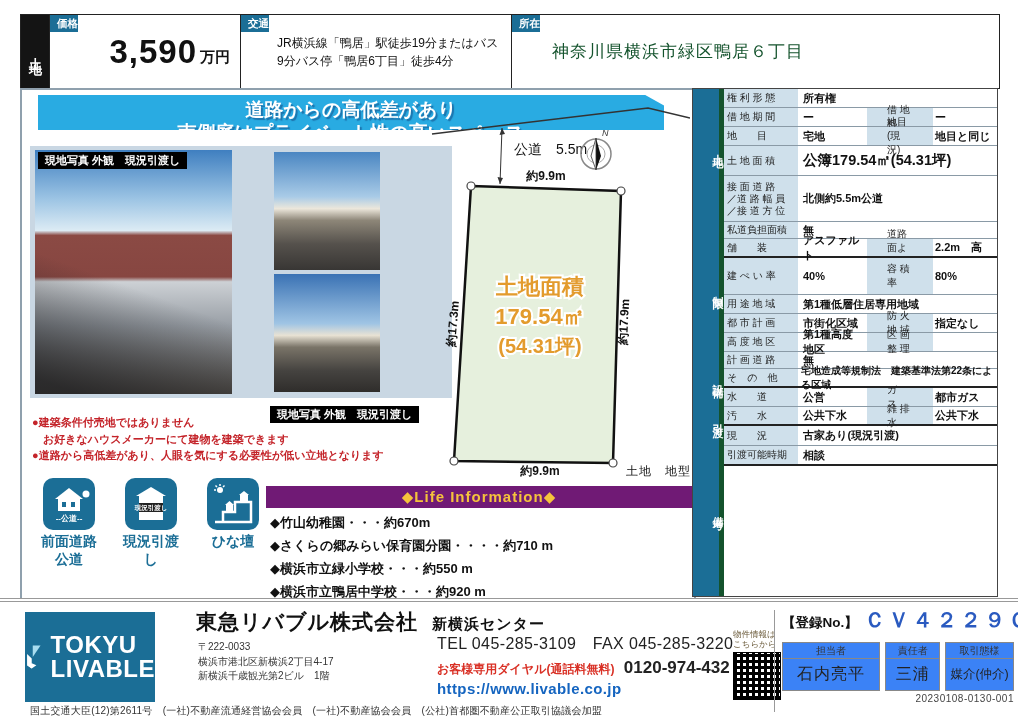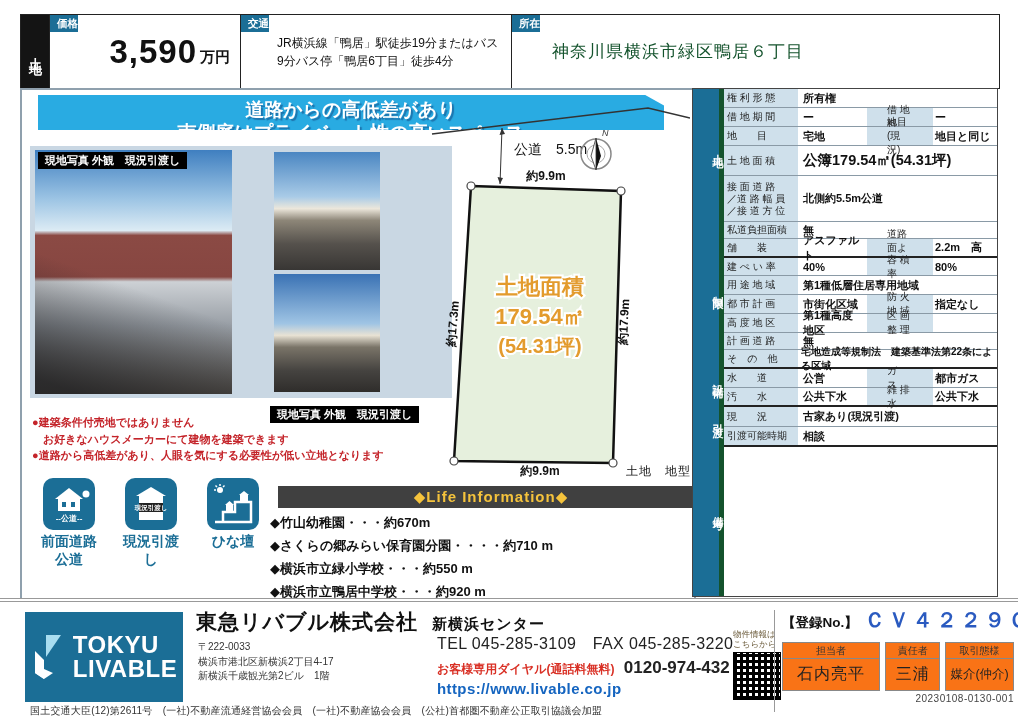--- a/index.html
+++ b/index.html
@@ -43,42 +43,42 @@
   .f-icon-box{width:52px;height:52px;margin:0 auto;background:#1b6e96;border-radius:10px;display:flex;align-items:center;justify-content:center;}
   .f-icon-label{font-size:14px;font-weight:bold;color:#1b6e96;margin-top:3px;line-height:1.25;white-space:pre-line;}
 
   
   .diagram{position:absolute;left:408px;top:4px;width:260px;height:388px;}
   .gold-text{fill:#e39b2d;font-weight:bold;stroke:#fff;stroke-width:4px;paint-order:stroke;font-family:"Liberation Sans",sans-serif;}
   .dim{font-size:12px;font-weight:bold;fill:#111;font-family:"Liberation Sans",sans-serif;}
   .diag-cap{font-size:12px;fill:#111;font-family:"Liberation Sans",sans-serif;letter-spacing:1px;}
 
   
-  .life-banner{position:absolute;left:256px;top:396px;width:426px;height:22px;background:#404040;color:#f5c33c;font-weight:bold;font-size:15px;text-align:center;line-height:22px;letter-spacing:1px;}
+  .life-banner{position:absolute;left:244px;top:396px;width:426px;height:22px;background:#701a75;color:#f5c33c;font-weight:bold;font-size:15px;text-align:center;line-height:22px;letter-spacing:1px;}
   .life-list{position:absolute;left:248px;top:424px;width:424px;display:flex;flex-wrap:wrap;column-gap:22px;row-gap:5px;font-size:13px;font-weight:bold;color:#111;}
   .footnote{position:absolute;left:6px;top:490px;font-size:9.5px;color:#222;letter-spacing:0.2px;}
 
   
   .rtable{position:absolute;top:88px;left:692px;width:306px;height:509px;border:1px solid #444;box-sizing:border-box;display:flex;background:#fff;}
   .rt-side{width:26px;background:#1b6e96;position:relative;}
   .rt-side span{position:absolute;left:0;width:26px;text-align:center;color:#fff;font-size:11px;font-weight:bold;writing-mode:vertical-rl;letter-spacing:3px;left:6px;}
   .rt-rows{flex:1;display:flex;flex-direction:column;border-left:5px solid #14532d;}
   .rt-row{display:flex;border-bottom:1px solid #8a9aa6;align-items:stretch;box-sizing:border-box;}
   .rt-row.sec-b{border-bottom:2px solid #222;}
   .rt-label{width:74px;background:#cfe0eb;font-size:10px;color:#222;display:flex;align-items:center;padding:1px 3px;line-height:1.2;white-space:pre-line;box-sizing:border-box;}
   .rt-val{flex:1;font-size:11px;font-weight:bold;color:#111;display:flex;align-items:center;padding:1px 5px;box-sizing:border-box;}
   .rt-label2{width:66px;background:#cfe0eb;font-size:10px;color:#222;display:flex;align-items:center;padding:1px 20px;box-sizing:border-box;}
   .rt-val2{width:64px;font-size:11px;font-weight:bold;color:#111;display:flex;align-items:center;padding:1px 2px;box-sizing:border-box;}
   .rt-val.big{font-size:14.5px;}
   .rt-val.small{font-size:10px;padding:1px 3px;}
   .rt-biko{flex:1;background:#fff;}
 
   
   .footer{position:absolute;top:598px;left:0;width:1018px;height:122px;border-top:4px double #999;background:#fff;}
-  .logo{position:absolute;left:25px;top:10px;width:158px;height:90px;background:#1b6e96;display:flex;align-items:center;justify-content:center;gap:8px;}
+  .logo{position:absolute;left:25px;top:10px;width:130px;height:90px;background:#1b6e96;display:flex;align-items:center;justify-content:center;gap:8px;}
   .logo-text{color:#fff;font-weight:bold;font-size:24px;line-height:0.98;letter-spacing:0.5px;}
   .company{position:absolute;left:196px;top:6px;font-size:21px;font-weight:bold;color:#111;letter-spacing:1px;}
   .branch{font-size:15px;font-weight:bold;margin-left:14px;letter-spacing:1px;}
   .address{position:absolute;left:198px;top:38px;font-size:10px;color:#333;line-height:1.45;}
   .license{position:absolute;left:30px;top:102px;font-size:10px;color:#333;letter-spacing:0.2px;}
   .contact{position:absolute;left:437px;top:32px;}
   .tel-line{font-size:16px;color:#222;letter-spacing:0.4px;}
   .dial-line{margin-top:3px;}
   .dial-label{font-size:12px;font-weight:bold;color:#d93025;}
   .dial-number{font-size:17px;font-weight:bold;color:#222;margin-left:5px;}
@@ -87,21 +87,21 @@
   .qr-label{font-size:8.5px;color:#6b5b3a;line-height:1.15;white-space:pre-line;margin-bottom:2px;}
   .qr{width:46px;height:46px;border:1px solid #000;background:
     repeating-linear-gradient(0deg,#000 0 3px,transparent 3px 6px),
     repeating-linear-gradient(90deg,#000 0 3px,#fff 3px 6px);}
   .v-divider{position:absolute;left:774px;top:8px;height:102px;border-left:1px solid #999;}
   .reg-block{position:absolute;left:782px;top:4px;width:232px;}
   .reg-line{white-space:nowrap;}
   .reg-label{font-size:13.5px;font-weight:bold;color:#111;}
   .reg-no{font-size:21px;font-weight:bold;color:#2a5ac0;letter-spacing:3px;margin-left:2px;}
   .fbox-row{display:flex;gap:5px;margin-top:8px;}
-  .fbox{border:1px solid #888;box-sizing:border-box;background:#f97316;}
+  .fbox{border:1px solid #888;box-sizing:border-box;background:#3b82f6;}
   .fbox-h{border-bottom:1px solid #888;font-size:10px;color:#333;text-align:center;height:15px;line-height:15px;}
   .fbox-b{height:31px;display:flex;align-items:center;justify-content:center;font-size:16px;color:#222;letter-spacing:1px;}
   .fb1{width:100px;}.fb2{width:56px;}.fb3{width:70px;}
   .fb3 .fbox-b{font-size:12.5px;letter-spacing:0;}
   .doc-code{text-align:right;font-size:10px;color:#444;margin-top:2px;letter-spacing:0.5px;}
   .pre{white-space:pre-line;}
 </style>
 </head>
 <body>
 
@@ -275,21 +275,21 @@
       <div class="rt-row" style="height:17px">
         <div class="rt-label">私道負担面積</div>
         <div class="rt-val">無</div>
       </div>
       <div class="rt-row sec-b" style="height:19px">
         <div class="rt-label">舗　　装</div>
         <div class="rt-val">アスファルト</div>
         <div class="rt-label2">道路面より</div>
         <div class="rt-val2">2.2m　高</div>
       </div>
-      <div class="rt-row" style="height:18px">
+      <div class="rt-row" style="height:37px">
         <div class="rt-label">建 ぺ い 率</div>
         <div class="rt-val">40%</div>
         <div class="rt-label2">容 積 率</div>
         <div class="rt-val2">80%</div>
       </div>
       <div class="rt-row" style="height:19px">
         <div class="rt-label">用 途 地 域</div>
         <div class="rt-val">第1種低層住居専用地域</div>
       </div>
       <div class="rt-row" style="height:19px">

